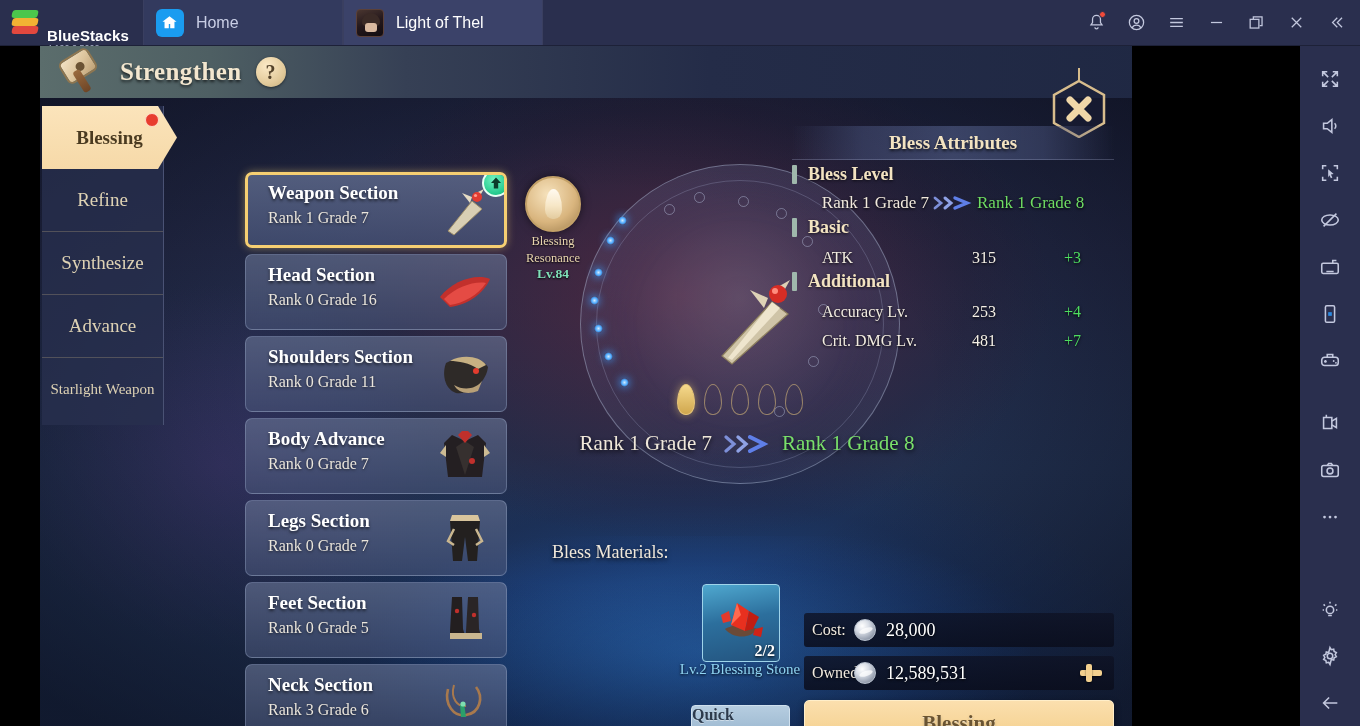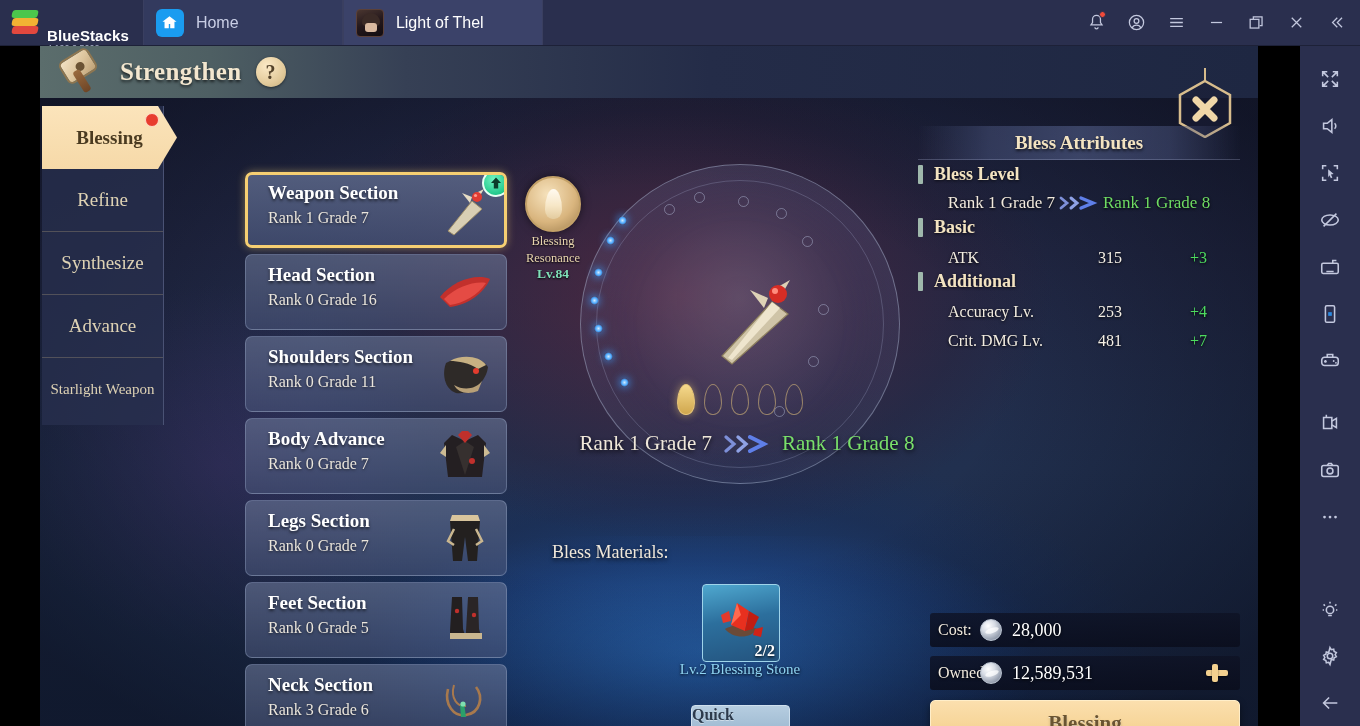--- a/index.html
+++ b/index.html
@@ -71,21 +71,21 @@
     position:absolute; right:0; top:46px; width:60px; height:680px;
     background:#2a2f4e; display:flex; flex-direction:column; align-items:center;
     padding-top:10px;
   }
   .sb-item{ width:60px; height:50px; display:flex; align-items:center; justify-content:center; cursor:pointer;}
   .sb-item svg{ width:22px; height:22px; stroke:#c3c8de; fill:none; stroke-width:1.7; }
   .sb-gap{ height:16px; }
 
   
   .game{
-    position:absolute; left:40px; top:46px; width:1218px; height:680px; overflow:hidden;
+    position:absolute; left:40px; top:46px; width:1092px; height:680px; overflow:hidden;
     background:
       radial-gradient(ellipse 520px 340px at 640px 250px, rgba(120,40,60,0.50) 0%, rgba(60,25,45,0.2) 55%, rgba(0,0,0,0) 72%),
       radial-gradient(ellipse 600px 300px at 660px 620px, rgba(28,96,190,0.55) 0%, rgba(16,50,110,0.25) 55%, rgba(0,0,0,0) 75%),
       radial-gradient(ellipse 300px 260px at 180px 420px, rgba(70,50,110,0.45) 0%, rgba(0,0,0,0) 70%),
       linear-gradient(180deg,#1b2039 0%, #222845 30%, #21304f 62%, #1b2c4c 100%);
     font-family: Liberation Serif, serif;
   }
   .vignette{
     position:absolute; inset:0; pointer-events:none;
     background:radial-gradient(ellipse 760px 440px at 50% 50%, rgba(0,0,0,0) 45%, rgba(8,10,22,0.55) 100%);

